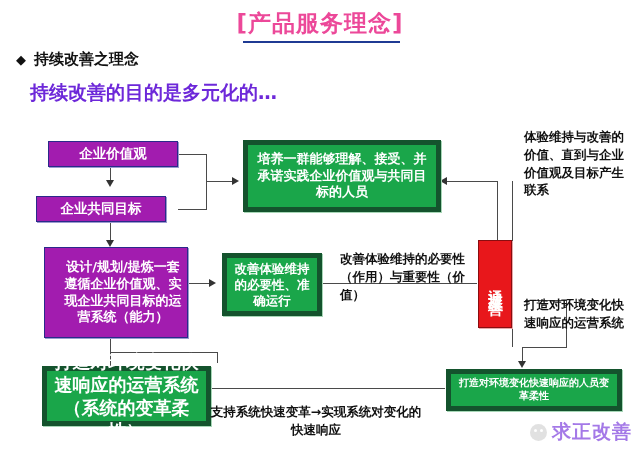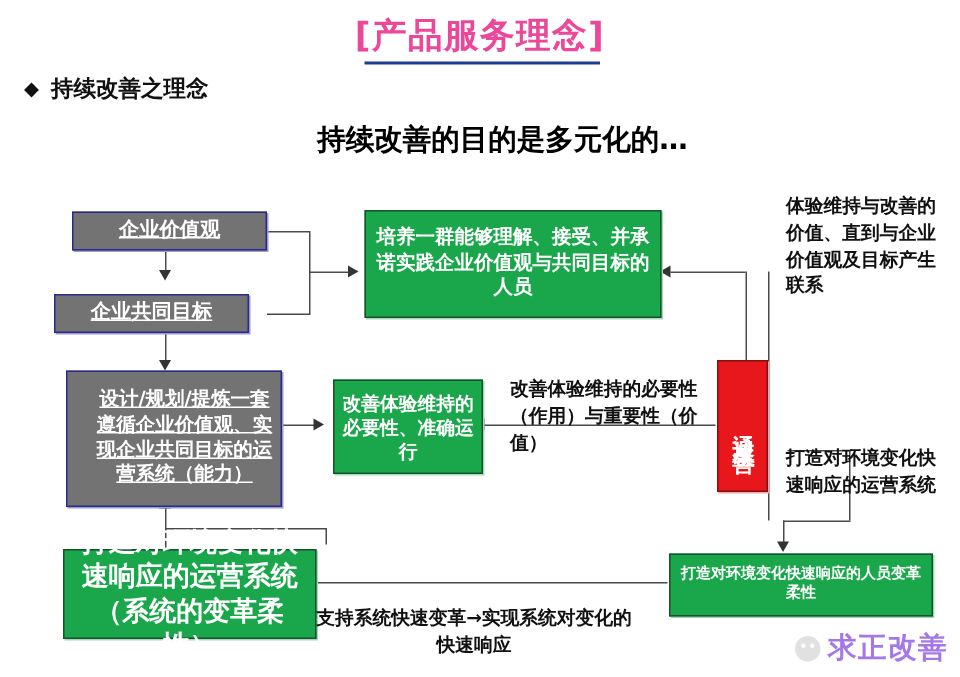--- a/index.html
+++ b/index.html
@@ -37,48 +37,46 @@
     left: 16px; top: 50px;
     display: flex; align-items: center; gap: 8px;
     font-size: 15px; font-weight: bold; color: #111;
   }
   .bullet-diamond {
     font-size: 13px; color: #111; line-height: 1;
   }
   .subtitle {
     position: absolute;
     left: 0; right: 0; top: 80px;
-    text-align: center;
     font-size: 19px;
     font-weight: bold;
-    color: #000000;
+    color: #6d28d9;
     padding-left: 30px;
   }
 
   
   .box {
     position: absolute;
     display: flex;
     align-items: center;
     justify-content: center;
     text-align: center;
     color: #ffffff;
     font-weight: bold;
     line-height: 1.28;
     padding: 2px 4px;
   }
   .box-blue {
-    background: #737373;
+    background: #a21caf;
     border: 1px solid #2a2a8a;
     box-shadow: 1px 1px 0 #9a9ad0;
-    text-decoration: underline;
   }
   .box-green {
     background: #1aa64a;
-    border: 1px solid #14532d;
+    border: 5px solid #14532d;
     box-shadow: 1px 1px 0 #a7d7b7;
   }
   .box-red {
     background: #e8171b;
     border: 1px solid #8a0d10;
     box-shadow: 1px 1px 0 #e8a8a8;
   }
   .vertical-text {
     writing-mode: vertical-rl;
     text-orientation: upright;

